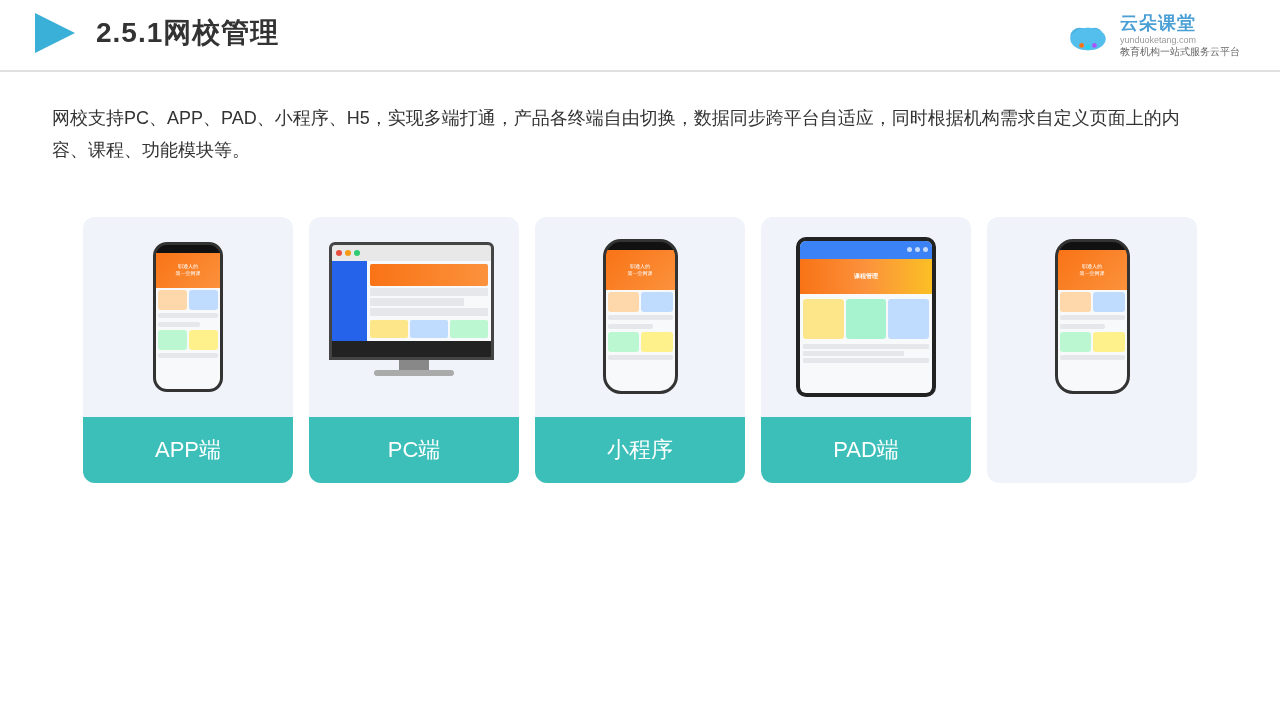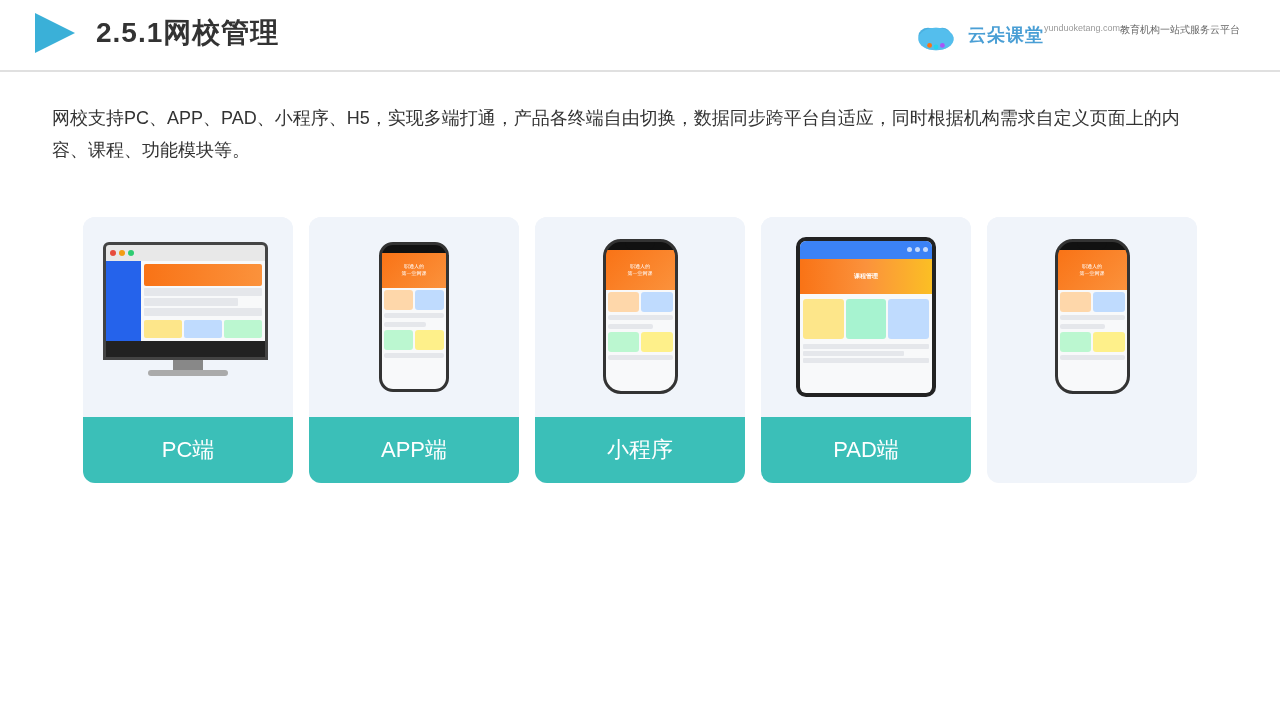--- a/index.html
+++ b/index.html
@@ -45,21 +45,21 @@
       gap: 8px;
     }
 
     .brand-icon {
       width: 48px;
       height: 40px;
     }
 
     .brand-text {
       display: flex;
-      flex-direction: row;
+      flex-direction: column;
       align-items: flex-start;
     }
 
     .brand-name {
       font-size: 18px;
       color: #4a9fd5;
       font-weight: bold;
       letter-spacing: 1px;
     }
 
@@ -288,20 +288,47 @@
       <span class="brand-name">云朵课堂</span>
       <span class="brand-url">yunduoketang.com</span>
       <span class="brand-sub">教育机构一站式服务云平台</span>
     </div>
   </div>
 </div>
 
 <div class="description">网校支持PC、APP、PAD、小程序、H5，实现多端打通，产品各终端自由切换，数据同步跨平台自适应，同时根据机构需求自定义页面上的内容、课程、功能模块等。</div>
 
 <div class="cards-container">
+
+  <div class="card">
+    <div class="card-image-area">
+      <div class="phone-mockup">
+        <div class="phone-notch"></div>
+        <div class="phone-screen">
+          <div class="phone-screen-top">
+            <div class="phone-screen-top-text">职通人的<br>第一堂网课</div>
+          </div>
+          <div class="phone-screen-body">
+            <div class="phone-card-row">
+              <div class="phone-mini-card phone-mini-card-orange"></div>
+              <div class="phone-mini-card phone-mini-card-blue"></div>
+            </div>
+            <div class="phone-text-row"></div>
+            <div class="phone-text-row" style="width:70%;"></div>
+            <div class="phone-card-row">
+              <div class="phone-mini-card phone-mini-card-green"></div>
+              <div class="phone-mini-card phone-mini-card-yellow"></div>
+            </div>
+            <div class="phone-text-row"></div>
+          </div>
+        </div>
+      </div>
+    </div>
+    <div class="card-label">APP端</div>
+  </div>
 
   <div class="card">
     <div class="card-image-area">
       <div class="pc-mockup">
         <div class="pc-screen-outer">
           <div class="pc-screen-top-bar">
             <div class="pc-dot" style="background:#e74c3c;"></div>
             <div class="pc-dot" style="background:#f39c12;"></div>
             <div class="pc-dot" style="background:#2ecc71;"></div>
           </div>
@@ -324,47 +351,20 @@
         </div>
         <div class="pc-stand"></div>
         <div class="pc-base"></div>
       </div>
     </div>
     <div class="card-label">PC端</div>
   </div>
 
   <div class="card">
     <div class="card-image-area">
-      <div class="phone-mockup">
-        <div class="phone-notch"></div>
-        <div class="phone-screen">
-          <div class="phone-screen-top">
-            <div class="phone-screen-top-text">职通人的<br>第一堂网课</div>
-          </div>
-          <div class="phone-screen-body">
-            <div class="phone-card-row">
-              <div class="phone-mini-card phone-mini-card-orange"></div>
-              <div class="phone-mini-card phone-mini-card-blue"></div>
-            </div>
-            <div class="phone-text-row"></div>
-            <div class="phone-text-row" style="width:70%;"></div>
-            <div class="phone-card-row">
-              <div class="phone-mini-card phone-mini-card-green"></div>
-              <div class="phone-mini-card phone-mini-card-yellow"></div>
-            </div>
-            <div class="phone-text-row"></div>
-          </div>
-        </div>
-      </div>
-    </div>
-    <div class="card-label">APP端</div>
-  </div>
-
-  <div class="card">
-    <div class="card-image-area">
       <div class="phone-mockup" style="width:75px;height:155px;border-radius:18px;">
         <div class="phone-notch"></div>
         <div class="phone-screen">
           <div class="phone-screen-top" style="height:40px;">
             <div class="phone-screen-top-text">职通人的<br>第一堂网课</div>
           </div>
           <div class="phone-screen-body">
             <div class="phone-card-row">
               <div class="phone-mini-card phone-mini-card-orange"></div>
               <div class="phone-mini-card phone-mini-card-blue"></div>

